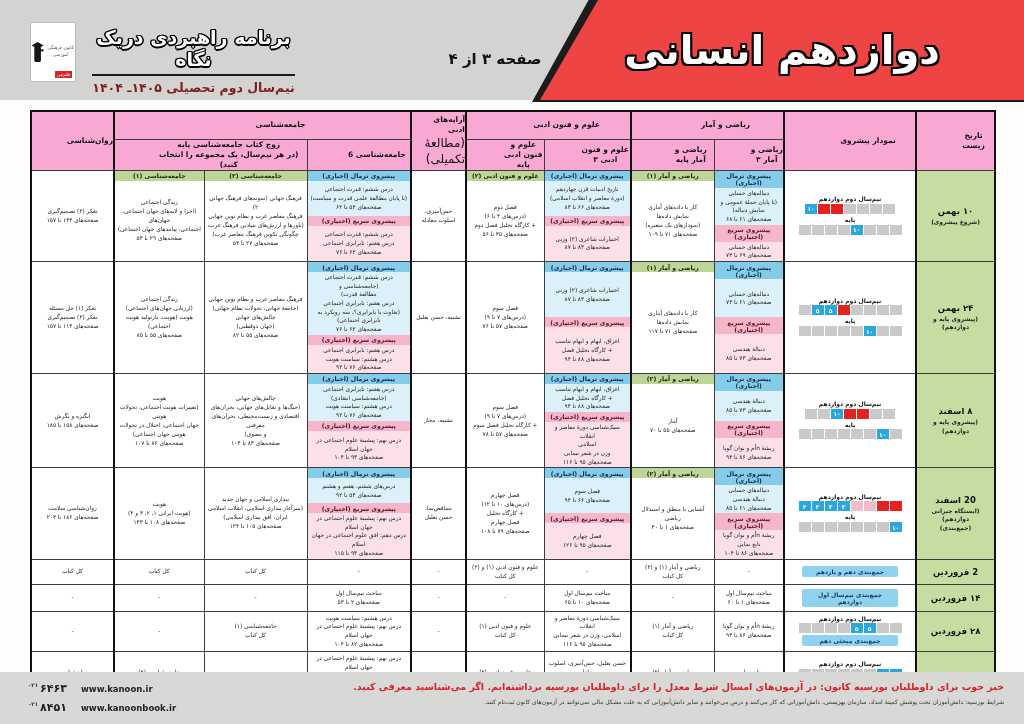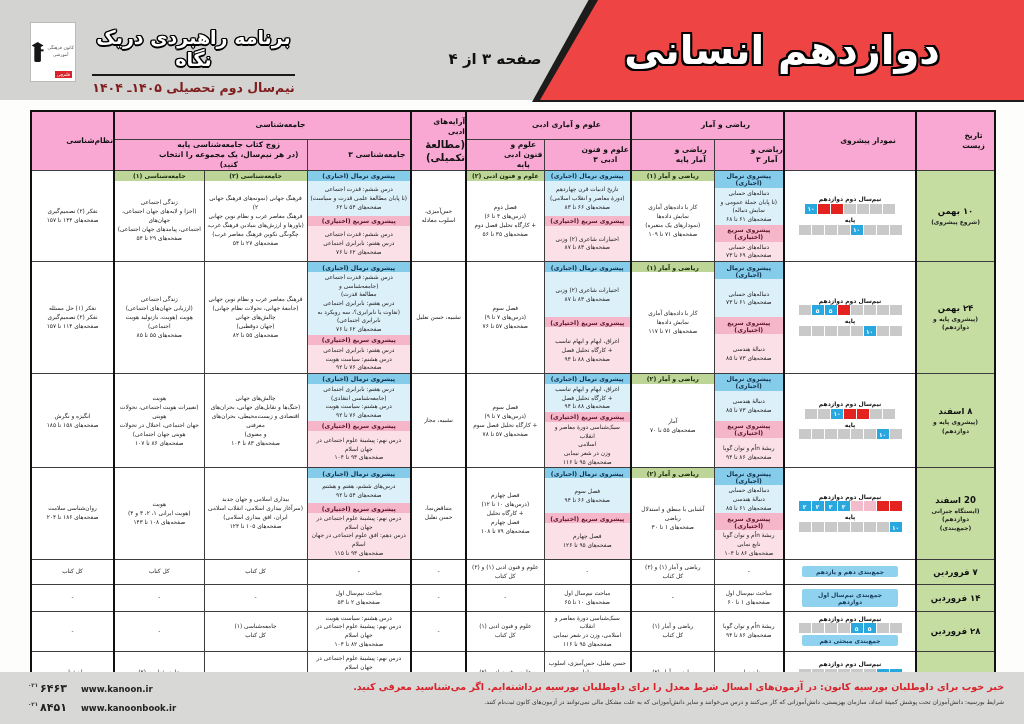--- a/index.html
+++ b/index.html
@@ -28,21 +28,21 @@
     font-size:15px; font-weight:bold; color:#111; direction:rtl; }
 
   
   .twrap { position:absolute; top:110px; left:30px; width:964px; }
   table { border-collapse:collapse; table-layout:fixed; direction:rtl; width:964px; border:2px solid #111; }
   th,td { border:1px solid #3c3c3c; vertical-align:middle; overflow:hidden; padding:0; }
   .gs { border-right:2px solid #111; }
   tbody tr { border-top:1.8px solid #111; }
   thead tr.h1 { height:28px; } thead tr.h2 { height:23px; }
   th { background:#f9a8d4; font-weight:bold; color:#111; font-size:7.5px; line-height:1.35;padding-left:36px; }
-  th .small { font-weight:bold; font-size:10px; display:block; }
+  th .small { font-weight:normal; font-size:12px; display:block; }
   .datec { background:#c6dda2; text-align:center; }
   .dt { font-size:8.5px; font-weight:bold; color:#111; }
   .dn { font-size:6px; font-weight:bold; color:#222; white-space:pre-line; line-height:1.4; margin-top:2px; }
   .chartc { background:#fff; text-align:center; padding:2px 3px; }
   .clab { font-size:6px; font-weight:bold; color:#111; line-height:1.3; }
   .sqrow { display:flex; justify-content:center; gap:1px; margin:1px 0 2px; direction:rtl; }
   .sq { width:12px; height:10px; display:inline-flex; align-items:center; justify-content:center;
         font-size:6px; font-weight:bold; color:#fff; }
   .sq.g { background:#c9c9ca; } .sq.r { background:#e42320; } .sq.p { background:#f3bcca; } .sq.b { background:#29a8e0; }
   .cbar { background:#8ed2f0; color:#16375a; font-size:6px; font-weight:bold; border-radius:2px;
@@ -113,34 +113,34 @@
           <col style="width:104px">
         <col style="width:103px">
           <col style="width:90px">
           <col style="width:83px">
       </colgroup>
       <thead>
         <tr class="h1">
           <th rowspan="2">تاریخ زیست</th>
           <th rowspan="2" class="gs">نمودار پیشروی</th>
           <th colspan="2" class="gs">ریاضی و آمار</th>
-          <th colspan="2" class="gs">علوم و آماری ادبی</th>
+          <th colspan="2" class="gs">علوم و فنون ادبی</th>
           <th rowspan="2" class="gs">
             <span>آرایه‌های ادبی</span>
             <span class="small">(مطالعهٔ تکمیلی)</span>
           </th>
           <th colspan="3" class="gs">جامعه‌شناسی</th>
-          <th rowspan="2" class="gs">نظام‌شناسی</th>
+          <th rowspan="2" class="gs">روان‌شناسی</th>
         </tr>
         <tr class="h2">
           <th class="gs">ریاضی و آمار ۳</th>
           <th>ریاضی و آمار پایه</th>
           <th class="gs">علوم و فنون ادبی ۳</th>
           <th>علوم و فنون ادبی پایه</th>
-          <th class="gs">جامعه‌شناسی ۳</th>
+          <th class="gs">جامعه‌شناسی 6</th>
           <th colspan="2" style="white-space:pre-line">زوج کتاب جامعه‌شناسی پایه
 (در هر نیم‌سال، یک مجموعه را انتخاب کنید)</th>
         </tr>
       </thead>
       <tbody id="tbody">
           <tr style="height:81px">
             <td class="datec">
               <div class="dt">۱۰ بهمن</div>
               <div class="dn">(شروع پیشروی)</div>
             </td>
@@ -540,21 +540,21 @@
 (هویت ایرانی ۱، ۲، ۳ و ۴)
 صفحه‌های ۱۰۸ تا ۱۴۳</div>
             </td>
             <td class="cellc gs">
               <div class="plain">روان‌شناسی سلامت
 صفحه‌های ۱۸۶ تا ۲۰۴</div>
             </td>
           </tr>
           <tr style="height:25px">
             <td class="datec">
-              <div class="dt">۷ فروردین</div>
+              <div class="dt">2 فروردین</div>
             </td>
             <td class="chartc gs">
               <div class="cbar ">جمع‌بندی دهم و یازدهم</div>
             </td>
             <td class="cellc gs">
               <div class="plain">-</div>
             </td>
             <td class="cellc">
               <div class="plain">ریاضی و آمار (۱) و (۲)
 کل کتاب</div>

